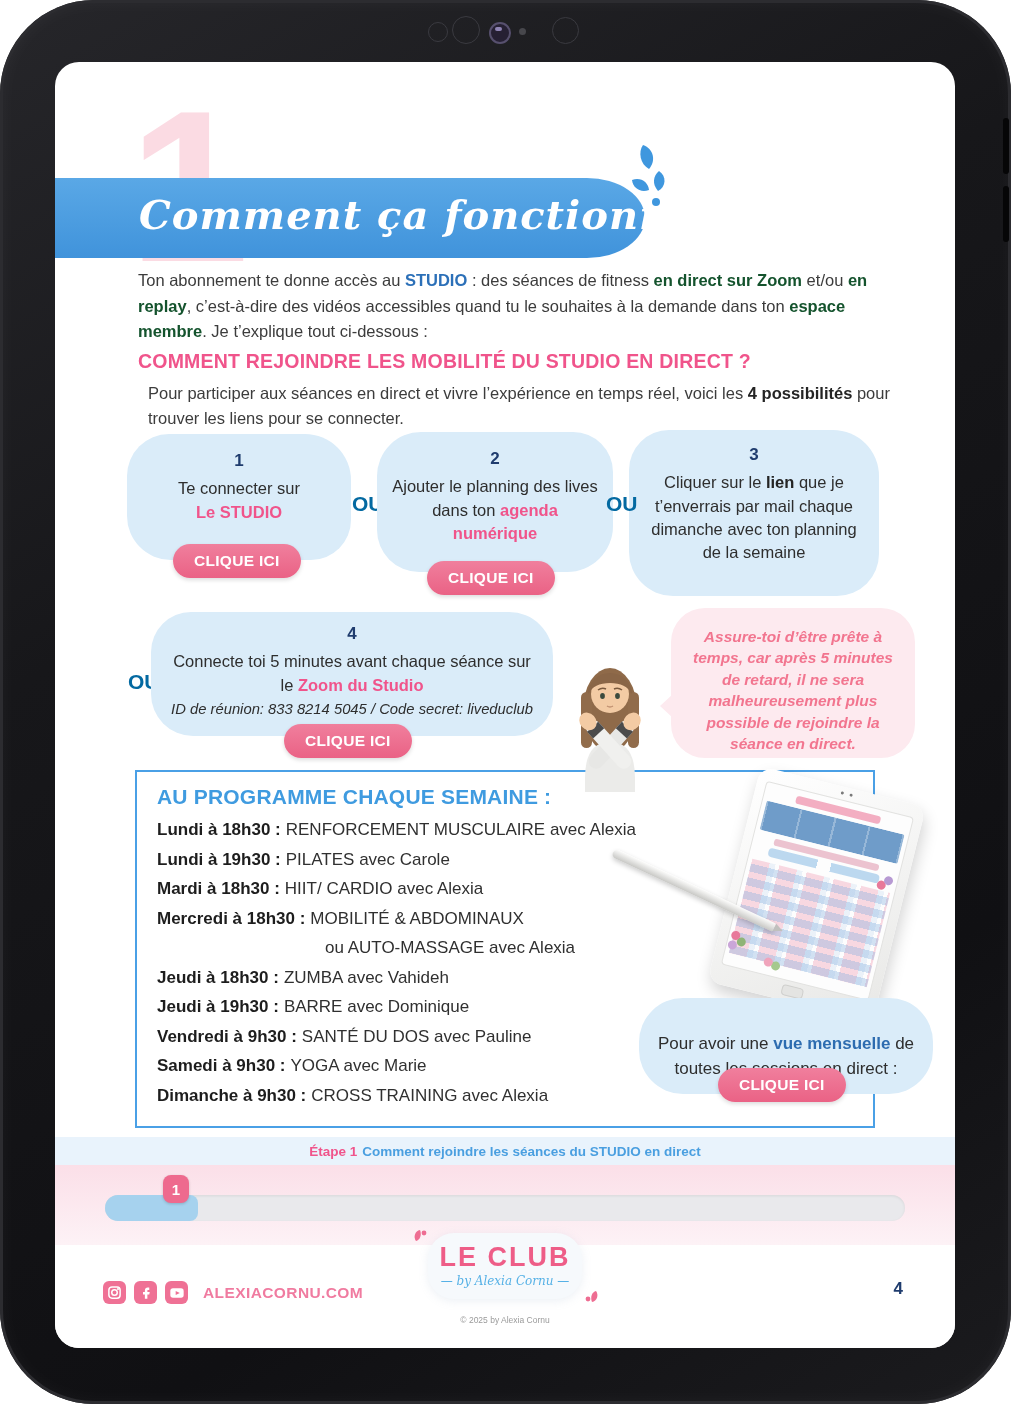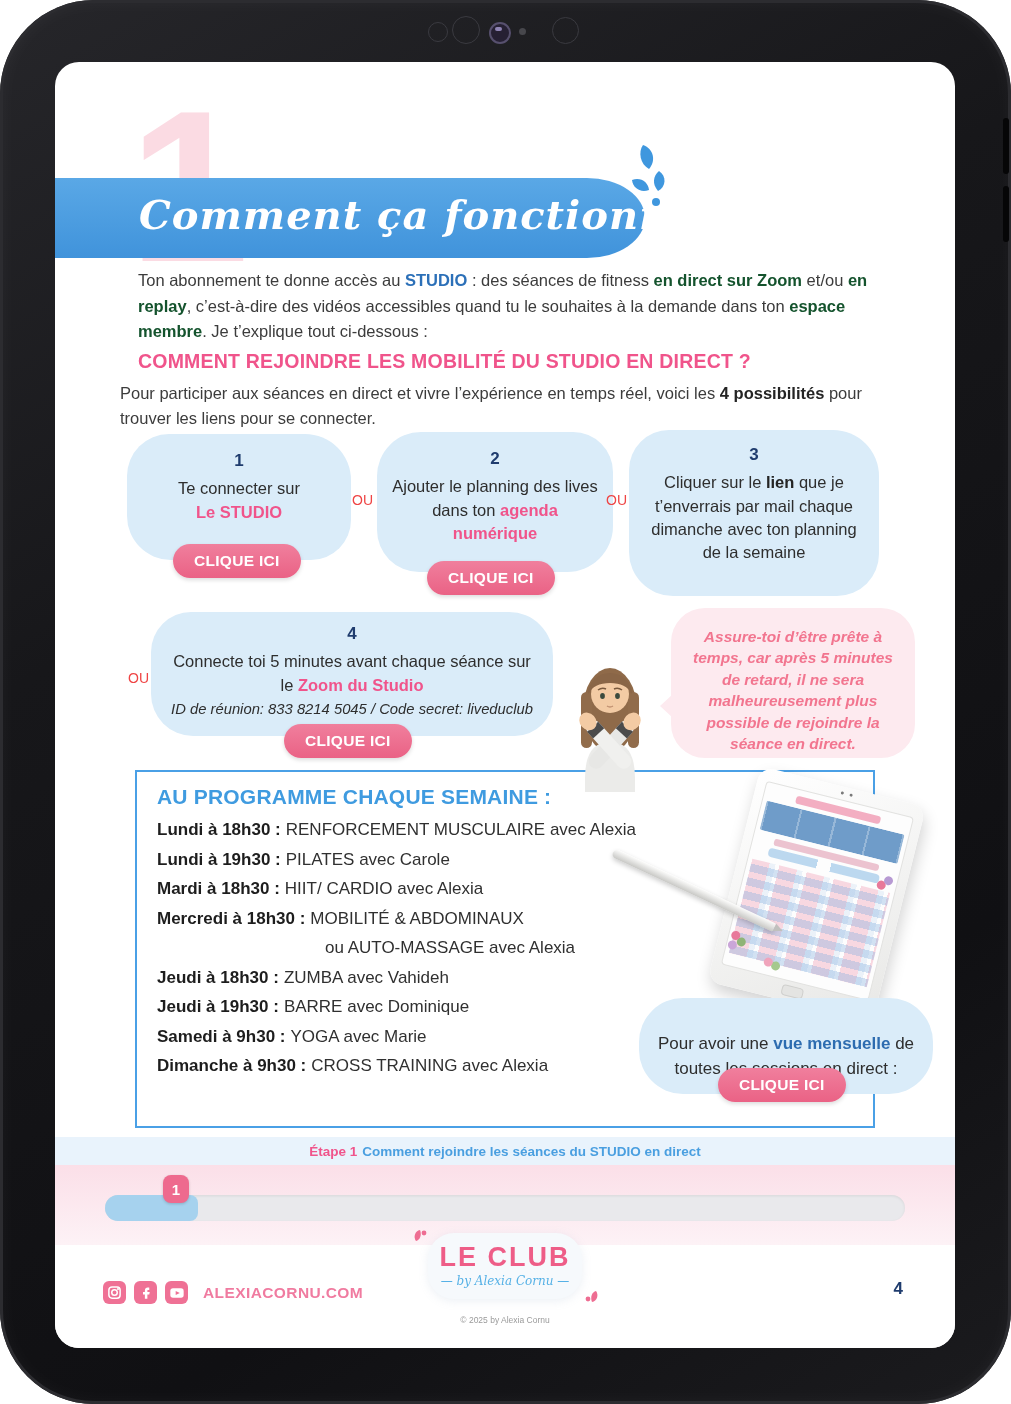--- a/index.html
+++ b/index.html
@@ -30,36 +30,36 @@
     border-radius:0 58px 58px 0 / 0 40px 40px 0;}
   .banner-title{position:absolute;left:84px;top:13px;color:#fff;
     font-family:"DejaVu Serif",serif;font-style:italic;font-weight:700;font-size:40px;letter-spacing:1px;white-space:nowrap;}
   .leaf-decor{position:absolute;left:552px;top:82px;}
 
   .intro{position:absolute;left:83px;top:206px;width:752px;font-size:16.5px;line-height:1.56;color:#3c3c3c;}
   .intro b{color:#14532d;}
   .studio-link{color:#2c70b8;font-weight:bold;}
 
   .sec-heading{position:absolute;left:83px;top:288px;font-size:19.5px;font-weight:800;color:#f0548b;letter-spacing:.2px;}
-  .para2{position:absolute;left:65px;top:319px;width:752px;font-size:16.5px;line-height:1.5;color:#3c3c3c;}
+  .para2{position:absolute;left:93px;top:319px;width:752px;font-size:16.5px;line-height:1.5;color:#3c3c3c;}
   .para2 b{color:#242424;}
 
   
   .bubble{position:absolute;background:#daecf9;text-align:center;color:#2e2e2e;font-size:16.5px;line-height:1.42;box-sizing:border-box;}
   .b1{left:72px;top:372px;width:224px;height:126px;border-radius:42px 46px 40px 44px;padding:15px 12px 0;}
   .b2{left:322px;top:370px;width:236px;height:140px;border-radius:44px 40px 46px 42px;padding:15px 14px 0;}
   .b3{left:574px;top:368px;width:250px;height:166px;border-radius:40px 46px 42px 44px;padding:13px 14px 0;}
   .b4{left:96px;top:550px;width:402px;height:124px;border-radius:40px 44px 38px 42px;padding:10px 16px 0;}
   .bubble .num{display:block;color:#1f3c6e;font-weight:800;font-size:17px;margin-bottom:4px;}
   .pink-accent{color:#f0548b;font-weight:bold;}
   .dark-b{font-weight:bold;color:#242424;}
   .blocklink{display:block;}
   .meeting{display:block;font-style:italic;font-size:14.8px;margin-top:2px;color:#2e2e2e;}
 
-  .ou{position:absolute;color:#ef4444;font-weight:400;font-size:14px;}
+  .ou{position:absolute;color:#0369a1;font-weight:700;font-size:21px;}
   .ou1{left:297px;top:430px;} .ou2{left:551px;top:430px;z-index:3;} .ou3{left:73px;top:608px;}
 
   .btn{position:absolute;background:linear-gradient(180deg,#f07f9d,#ea6285);color:#fff;font-weight:800;
     font-size:15.5px;letter-spacing:.3px;padding:8px 21px;border-radius:18px;box-shadow:0 2px 4px rgba(0,0,0,.14);
     cursor:pointer;z-index:4;white-space:nowrap;}
   .btn1{left:118px;top:482px;} .btn2{left:372px;top:499px;} .btn4{left:229px;top:662px;} .btnm{left:663px;top:1006px;}
 
   .memoji{position:absolute;left:510px;top:588px;z-index:5;}
 
   .note{position:absolute;left:616px;top:546px;width:244px;height:150px;background:#fdeaef;border-radius:34px;
@@ -233,20 +233,21 @@
     <div class="program">
       <div class="prog-heading">AU PROGRAMME CHAQUE SEMAINE :</div>
       <div class="prog-list">
         <div class="prog-row"><span class="day">Lundi à 18h30 :</span><span>RENFORCEMENT MUSCULAIRE avec Alexia</span></div>
         <div class="prog-row"><span class="day">Lundi à 19h30 :</span><span>PILATES avec Carole</span></div>
         <div class="prog-row"><span class="day">Mardi à 18h30 :</span><span>HIIT/ CARDIO avec Alexia</span></div>
         <div class="prog-row"><span class="day">Mercredi à 18h30 :</span><span>MOBILITÉ &amp; ABDOMINAUX</span></div>
         <div class="prog-row indent"><span>ou AUTO-MASSAGE avec Alexia</span></div>
         <div class="prog-row"><span class="day">Jeudi à 18h30 :</span><span>ZUMBA avec Vahideh</span></div>
         <div class="prog-row"><span class="day">Jeudi à 19h30 :</span><span>BARRE avec Dominique</span></div>
+        <div class="prog-row"><span class="day">Vendredi à 9h30 :</span><span>SANTÉ DU DOS avec Pauline</span></div>
         <div class="prog-row"><span class="day">Samedi à 9h30 :</span><span>YOGA avec Marie</span></div>
         <div class="prog-row"><span class="day">Dimanche à 9h30 :</span><span>CROSS TRAINING avec Alexia</span></div>
       </div>
     </div>
 
     <div class="mini-tablet">
       <div class="ms-cam"></div>
       <div class="mini-screen">
         <div class="ms-title"></div>
         <div class="ms-band"></div>

